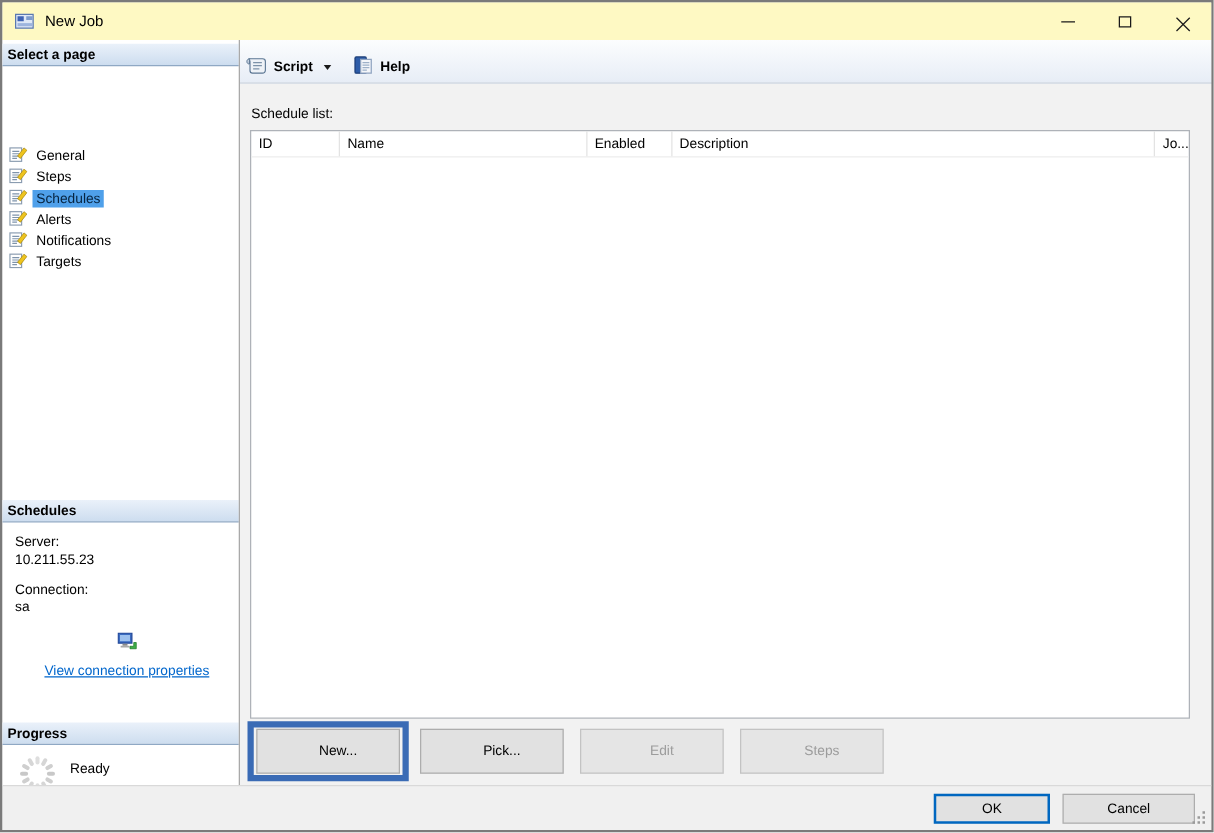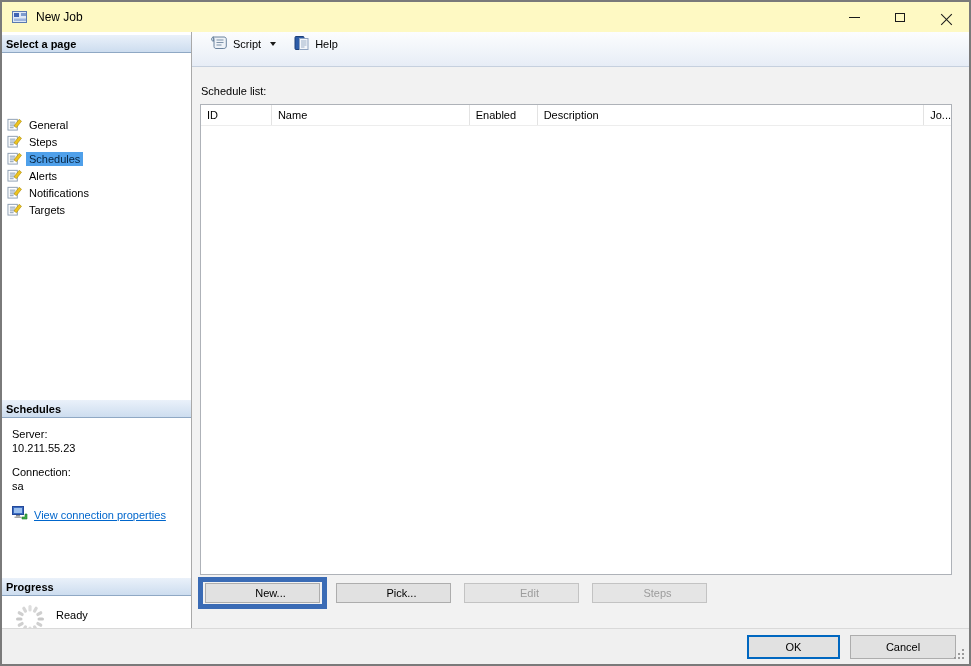--- a/index.html
+++ b/index.html
@@ -30,48 +30,48 @@
   .sidebar { flex:0 0 189px; width:189px; background:#fff; display:flex; flex-direction:column; padding-top:3px; }
   .section-header { flex:0 0 18px; background:linear-gradient(#eaf1fa,#cdddef);
       border-bottom:1px solid #8fa8c4; font-size:11px; font-weight:bold; color:#000;
       display:flex; align-items:center; padding-left:4px; }
   .page-list { flex:0 0 304px; padding-top:20px;margin-top:43px; }
   .page-item { height:17px; display:flex; align-items:center; padding-left:5px; font-size:11px; gap:4px; }
   .page-item .plabel { padding:1px 3px; }
   .page-item.selected .plabel { background:#4fa0ea; color:#06233f; }
   .conn-body { flex:0 0 160px; padding:9px 0 0 10px; font-size:11px; line-height:14px; color:#000; }
   .conn-gap { height:10px; }
-  .link-row { display:flex; align-items:center; gap:6px; margin-top:13px; }
+  .link-row { display:flex; align-items:center; gap:6px; margin-top:13px;flex-direction:column; }
   .link { color:#0066cc; text-decoration:underline; font-size:11px; cursor:pointer; }
   .prog-body { flex:1; display:flex; align-items:flex-start; padding:7px 0 0 12px; gap:10px; font-size:11px; }
   .prog-body .ready { margin-top:6px; }
 
   
   .main { flex:1; display:flex; flex-direction:column; border-left:1px solid #a9a9a9; min-width:0; }
   .toolbar { flex:0 0 35px; background:linear-gradient(#fcfdfe,#e7edf6);
-      border-bottom:1px solid #c6d0de; display:flex; align-items:flex-start; padding-left:14px; }
+      border-bottom:1px solid #c6d0de; display:flex; align-items:flex-end; padding-left:0;font-weight:bold; }
   .tb-btn { display:flex; align-items:center; gap:5px; font-size:11px; color:#000; padding:3px 4px; cursor:default; }
   .tb-arrow { width:0; height:0; border-left:3.5px solid transparent; border-right:3.5px solid transparent;
       border-top:4px solid #1a1a1a; margin-left:4px; }
   .tb-help { margin-left:10px; }
 
   .main-content { flex:1; background:#f2f2f2; display:flex; flex-direction:column; }
   .list-label { margin:18px 0 7px 9px; font-size:11px; color:#000; }
   .table { margin:0 17px 0 8px; flex:0 0 471px; background:#fff; border:1px solid #aeb2b8;
       display:flex; flex-direction:column; }
   .thead { display:flex; flex:0 0 21px; border-bottom:1px solid #ededed; }
   .th { font-size:11px; color:#000; display:flex; align-items:center; padding-left:6px;
       border-right:1px solid #e3e3e3; }
   .th.c0 { width:71px; } .th.c1 { width:198px; } .th.c2 { width:68px; } .th.c3 { width:387px; }
   .th.c4 { flex:1; border-right:none; }
   .tbody { flex:1; }
 
   .btn-row { display:flex; align-items:center; margin-top:2px; }
   .hl-box { border:5px solid #3a6bb5; padding:1px 2px; margin-left:6px; }
-  button.std { width:115px; height:20px; font-size:11px; font-family:"Liberation Sans",sans-serif;
+  button.std { width:115px; height:36px; font-size:11px; font-family:"Liberation Sans",sans-serif;
       background:#e1e1e1; border:1px solid #adadad; color:#000;padding-left:16px; }
   button.std.dis { color:#9c9c9c; border-color:#c3c3c3; background:#e5e5e5; }
   .btn-pick { margin-left:9px; } .btn-edit { margin-left:13px; } .btn-remove { margin-left:13px; }
 
   
   .footer { flex:1; border-top:1px solid #d9d9d9; background:#f0f0f0; display:flex; align-items:center;
       justify-content:flex-end; gap:10px; padding-right:13px; position:relative; }
   button.ok { width:93px; height:24px; font-size:11px; font-family:"Liberation Sans",sans-serif;
       background:#e1e1e1; border:2px solid #0067c0; color:#000; }
   button.cancel { width:106px; height:24px; font-size:11px; font-family:"Liberation Sans",sans-serif;

